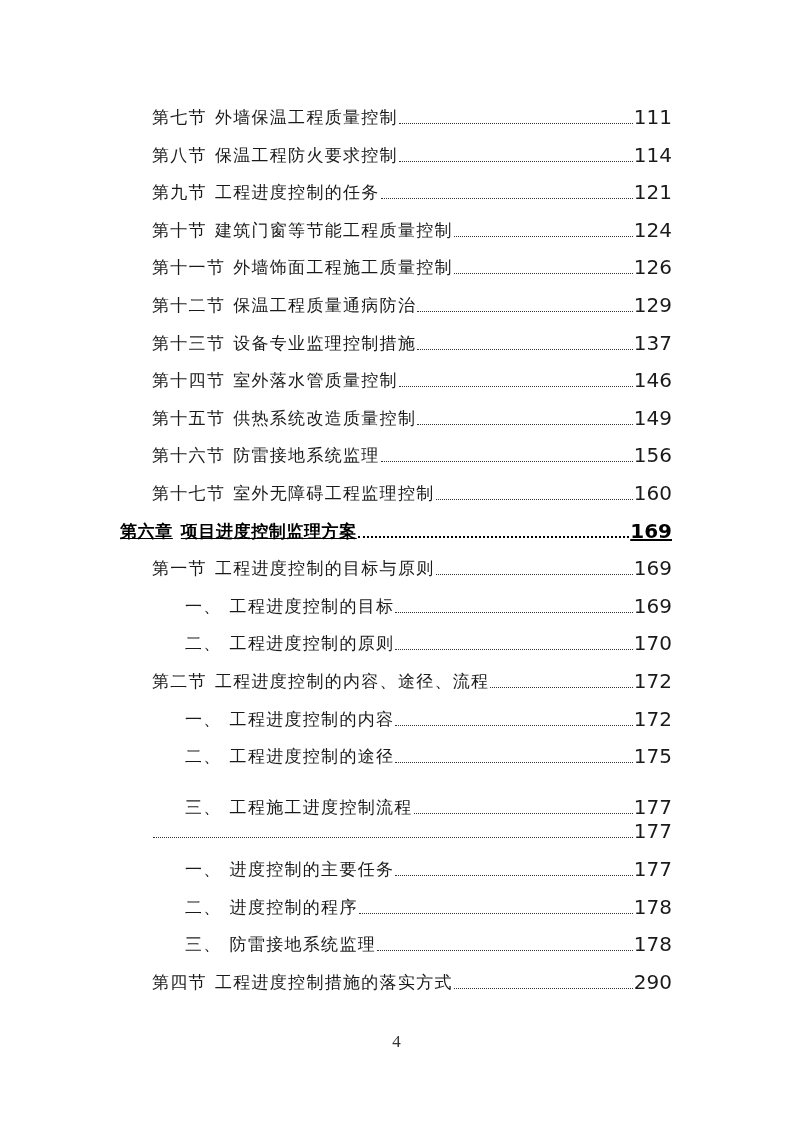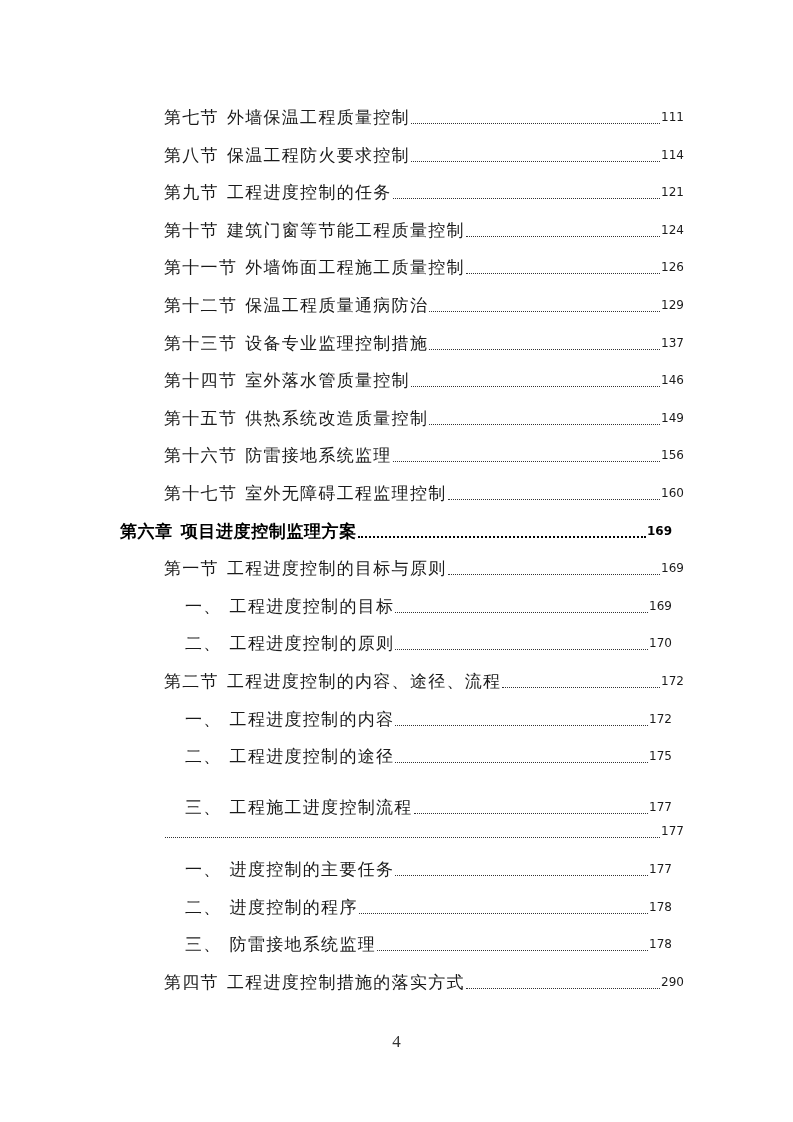--- a/index.html
+++ b/index.html
@@ -7,26 +7,26 @@
          font-family: "DejaVu Serif", "Liberation Serif", serif; color: #1a1a1a; }
   .toc { position: absolute; left: 0; top: 102px; width: 793px; }
   .row { position: absolute; height: 30px; display: flex; align-items: flex-end;
          font-size: 17px; line-height: 30px; white-space: nowrap; }
   .row .label { flex: 0 0 auto; letter-spacing: 1.3px; }
   .row .label .num { margin-right: 8px; }
   .row .dots { flex: 1 1 auto; overflow: hidden; margin: 0 1px; position: relative; height: 30px; }
   .row .dots::after { content: ""; position: absolute; left: 0; right: 0; bottom: 8px;
          border-bottom: 1.6px dotted #333; }
   .row .page { flex: 0 0 auto; font-family: "DejaVu Sans", "Liberation Sans", sans-serif;
-         font-size: 12px; }
-  .lvl-chapter { left: 120px; width: 552px; font-weight: bold; color: #000; }
+         font-size: 20px; }
+  .lvl-chapter { left: 120px; width: 552px; font-weight: bold; color: #000; text-decoration: underline; }
   .lvl-chapter .label { letter-spacing: 0.6px; }
   .lvl-chapter .dots::after { border-bottom: 2.4px dotted #000; }
   .lvl-chapter .page { font-weight: bold; }
-  .lvl-section { left: 164px; width: 520px; justify-content: space-between; }
+  .lvl-section { left: 152px; width: 520px; justify-content: space-between; }
   .lvl-sub { left: 185px; width: 487px; }
   .page-number { position: absolute; top: 1032px; left: 0; width: 793px; text-align: center;
          font-family: "Liberation Serif", "DejaVu Serif", serif; font-size: 17px; color: #333; }
 </style>
 </head>
 <body>
 
 <div class="toc">
   <div class="row lvl-section" style="top:0px">
       <span class="label"><span class="num">第七节</span><span>外墙保温工程质量控制</span></span>

